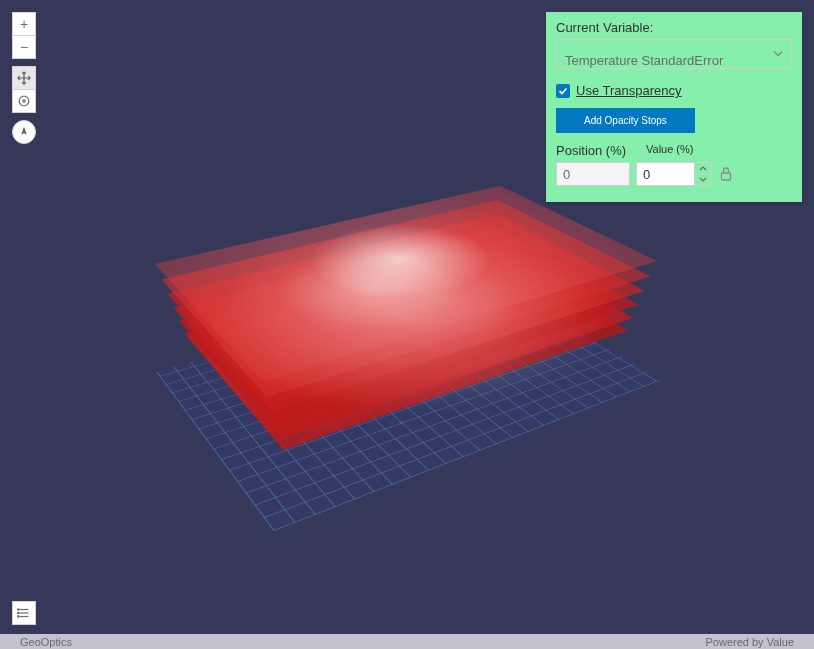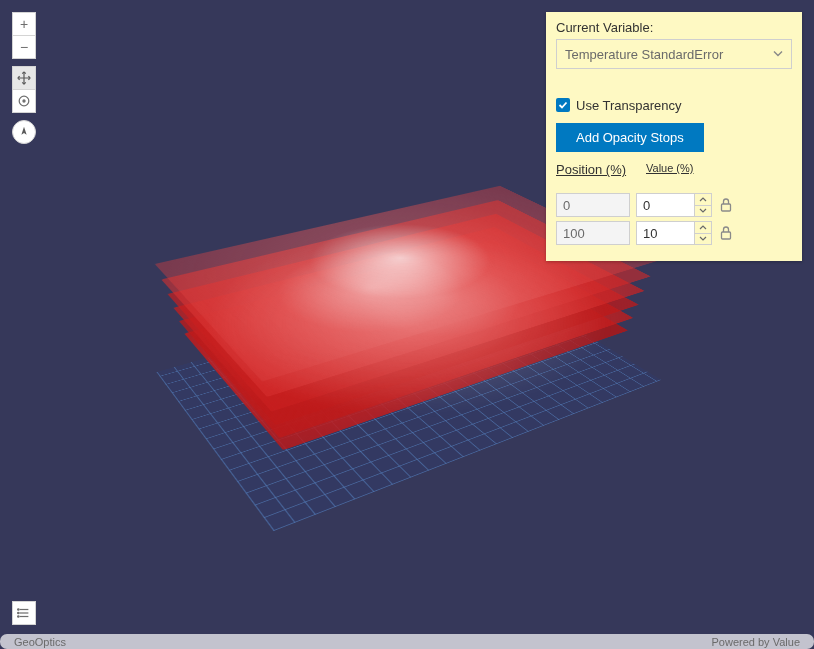--- a/index.html
+++ b/index.html
@@ -85,88 +85,88 @@
     bottom: 0;
     left: 0;
     right: 0;
     height: 15px;
     background: rgba(255,255,255,0.7);
     font-size: 11px;
     color: #6a6a6a;
     display: flex;
     justify-content: space-between;
     align-items: center;
-    padding: 0 14px;
-    border-radius: 7px;
+    padding: 0 20px;
   }
 
   
   .panel {
     position: absolute;
     top: 12px;
     right: 12px;
     width: 236px;
-    background: #fef9c3;
+    background: #86efac;
     padding: 8px 10px 12px 10px;
     box-shadow: 0 1px 3px rgba(0,0,0,0.25);
   }
   .panel-label {
     font-size: 13px;
     color: #323232;
     margin-bottom: 4px;
     display: block;
   }
   .select-wrap {
     position: relative;
     border: 1px solid #cfcfcf;
     height: 28px;
     display: flex;
-    align-items: center;
+    align-items: flex-end;
     padding: 0 8px;
     color: #6a6a6a;
     font-size: 13px;
     cursor: pointer;
-    margin-bottom: 29px;
+    margin-bottom: 14px;
   }
   .select-caret {
     position: absolute;
     right: 8px;
     top: 50%;
     transform: translateY(-50%);
     color: #888;
   }
   .checkbox-row {
     display: flex;
+    align-items: center;
     gap: 6px;
     margin-bottom: 10px;
+    text-decoration: underline;
   }
   .cb {
     width: 14px;
     height: 14px;
     background: #0079c1;
     display: inline-flex;
     align-items: center;
     justify-content: center;
     border-radius: 2px;
     cursor: pointer;
   }
   .cb svg { display:block; }
   .primary-btn {
     background: #0079c1;
     color: #fff;
     border: none;
-    padding: 7px 20px;
-    font-size: 13px;
+    padding: 7px 28px;
+    font-size: 10px;
     cursor: pointer;
     margin-bottom: 10px;
   }
   .cols-head {
     display: flex;
-    margin-bottom: 16px;
-    text-decoration: underline;
+    margin-bottom: 4px;
   }
   .cols-head .col1 { width: 90px; font-size:13px; }
   .cols-head .col2 { width: 90px; font-size:11px; }
   .stop-row {
     display: flex;
     align-items: center;
     gap: 6px;
     margin-bottom: 4px;
   }
   .num-input {
@@ -361,44 +361,20 @@
         </div>
       </div>
       <span class="lock">
         <svg width="14" height="16" viewBox="0 0 14 16" fill="none" stroke="#8a8a8a" stroke-width="1.3">
           <rect x="2.5" y="7" width="9" height="7" rx="1"></rect>
           <path d="M4.5 7 V4.5 a2.5 2.5 0 0 1 5 0 V7"></path>
         </svg>
       </span>
     </div>
 
-    <div class="stop-row">
-      <input class="num-input ro" readonly="" value="100" style="">
-      <div class="value-group">
-        <input class="num-input" style="width: 58px; border-right: none;" value="10">
-        <div class="spinner">
-          <div class="sp">
-              <svg width="8" height="5" viewBox="0 0 8 5">
-                <path d="M1 4 L4 1 L7 4" fill="none" stroke="#6a6a6a" stroke-width="1.2"></path>
-              </svg>
-            </div>
-          <div class="sp">
-              <svg width="8" height="5" viewBox="0 0 8 5">
-                <path d="M1 1 L4 4 L7 1" fill="none" stroke="#6a6a6a" stroke-width="1.2"></path>
-              </svg>
-            </div>
-        </div>
-      </div>
-      <span class="lock">
-        <svg width="14" height="16" viewBox="0 0 14 16" fill="none" stroke="#8a8a8a" stroke-width="1.3">
-          <rect x="2.5" y="7" width="9" height="7" rx="1"></rect>
-          <path d="M4.5 7 V4.5 a2.5 2.5 0 0 1 5 0 V7"></path>
-        </svg>
-      </span>
-    </div>
   </div>
 
   <div class="attrib-bar">
     <span>GeoOptics</span>
     <span>Powered by Value</span>
   </div>
 
 </div>
 
 </body></html>

